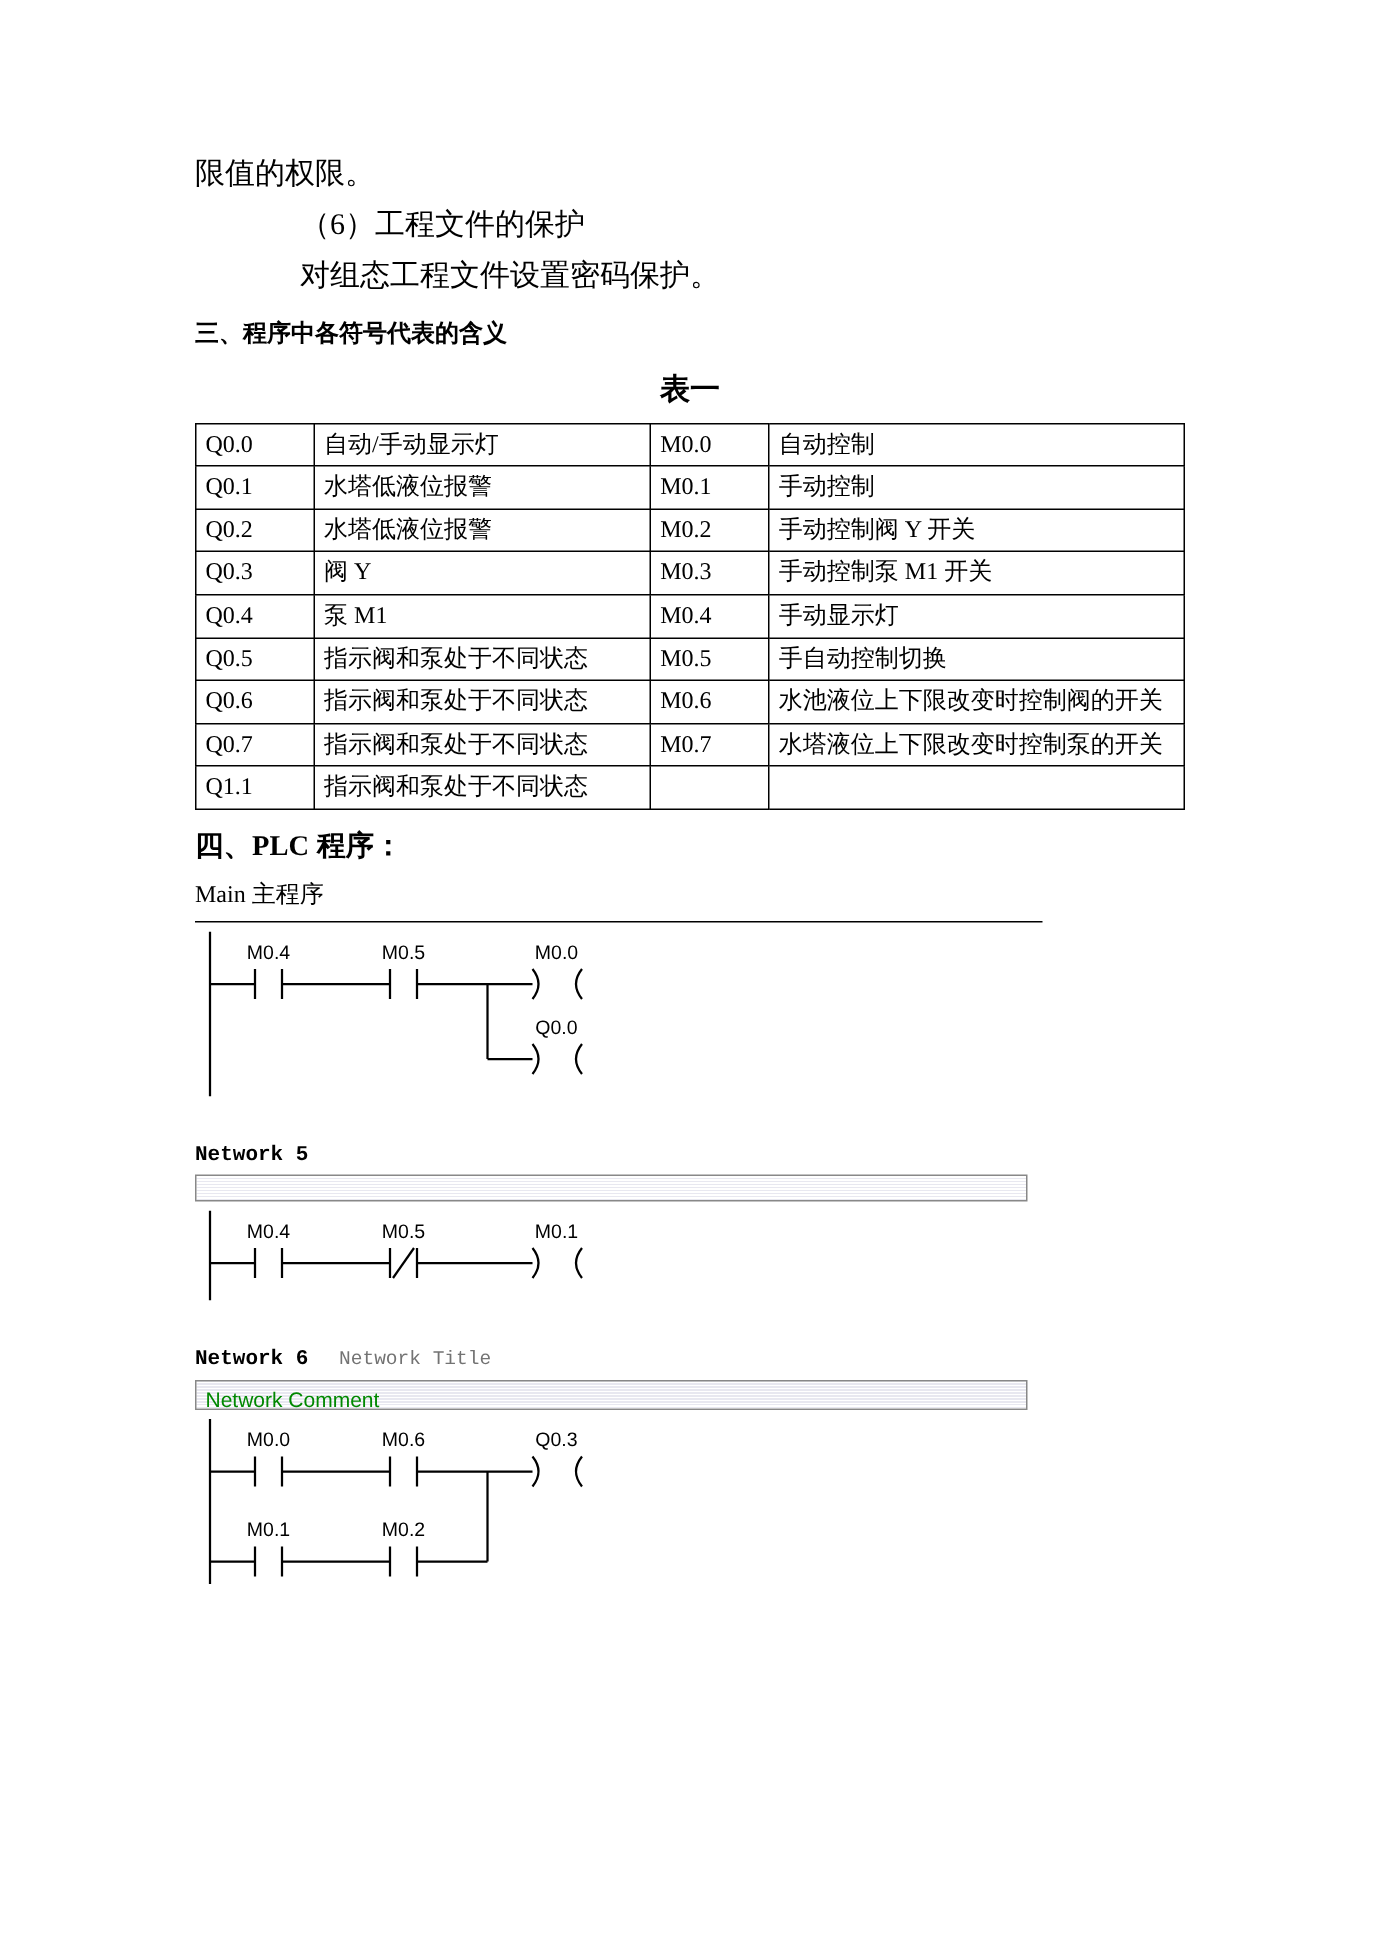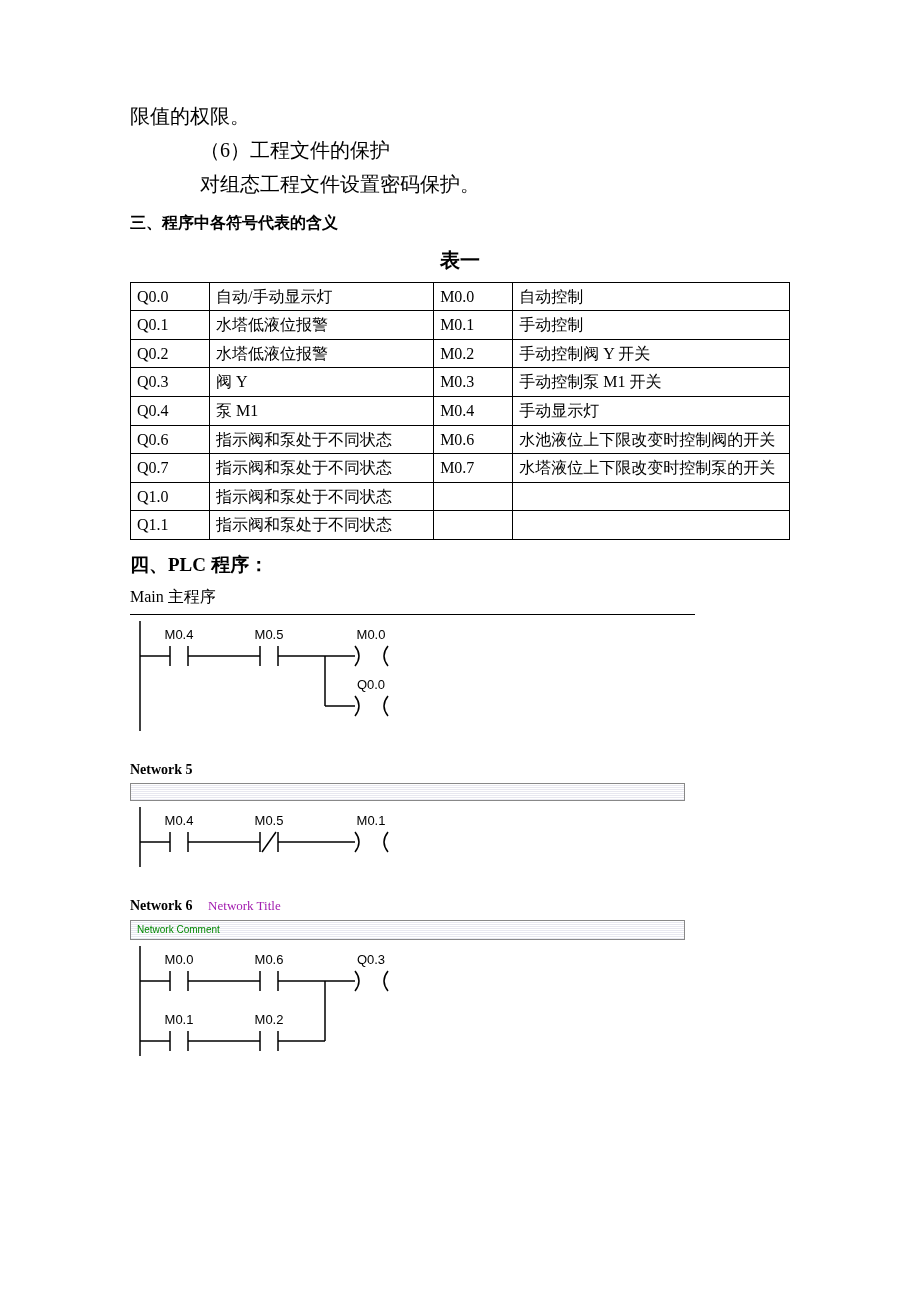--- a/index.html
+++ b/index.html
@@ -60,38 +60,38 @@
     }
     
     .ladder-wrap {
       border-top: 1px solid #000;
       margin-top: 2px;
       padding-top: 6px;
       width: 565px;
     }
     .ladder-svg { display: block; }
     .net-label {
-      font-family: Liberation Serif, serif;
+      font-family: Liberation Mono, monospace;
       font-weight: bold;
       font-size: 14px;
       margin-top: 28px;
       margin-bottom: 2px;
     }
-    .net-title { color: #a21caf; font-weight: normal; margin-left: 12px; font-size: 13px; }
+    .net-title { color: #737373; font-weight: normal; margin-left: 12px; font-size: 13px; }
     .net-bar {
       height: 18px;
       background: repeating-linear-gradient(0deg, #e8e8f0, #e8e8f0 1px, #fff 1px, #fff 2px);
       border: 1px solid #888;
       width: 555px;
       margin-bottom: 6px;
     }
     .net-bar.with-text {
       color: #008800;
       font-family: "Arial", sans-serif;
-      font-size: 10px;
+      font-size: 14px;
       padding: 1px 6px;
       height: 20px;
     }
     svg text {
       font-family: "Arial", sans-serif;
       font-size: 13px;
     }
   </style>
 </head>
 <body>
@@ -130,36 +130,36 @@
         <td>M0.3</td>
         <td>手动控制泵 M1 开关</td>
       </tr>
       <tr>
         <td>Q0.4</td>
         <td>泵 M1</td>
         <td>M0.4</td>
         <td>手动显示灯</td>
       </tr>
       <tr>
+        <td>Q0.5</td>
+        <td>指示阀和泵处于不同状态</td>
+        <td>M0.5</td>
+        <td>手自动控制切换</td>
+      </tr>
+      <tr>
         <td>Q0.6</td>
         <td>指示阀和泵处于不同状态</td>
         <td>M0.6</td>
         <td>水池液位上下限改变时控制阀的开关</td>
       </tr>
       <tr>
         <td>Q0.7</td>
         <td>指示阀和泵处于不同状态</td>
         <td>M0.7</td>
         <td>水塔液位上下限改变时控制泵的开关</td>
-      </tr>
-      <tr>
-        <td>Q1.0</td>
-        <td>指示阀和泵处于不同状态</td>
-        <td></td>
-        <td></td>
       </tr>
       <tr>
         <td>Q1.1</td>
         <td>指示阀和泵处于不同状态</td>
         <td></td>
         <td></td>
       </tr>
     </tbody>
 </table>
 

